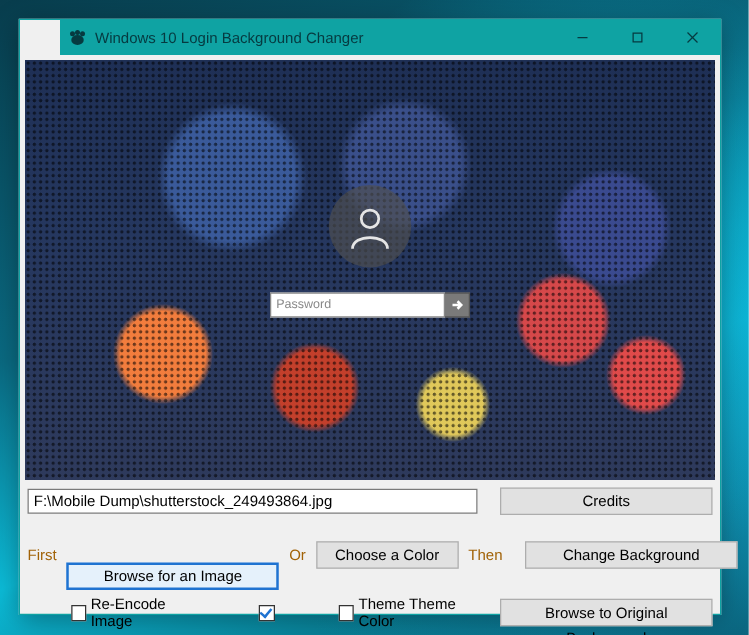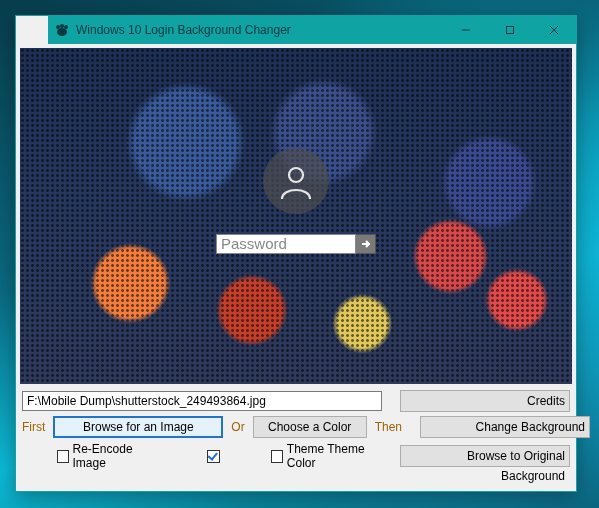--- a/index.html
+++ b/index.html
@@ -125,21 +125,21 @@
     height: 20px;
     display: flex;
     z-index: 2;
   }
   .pwd-input {
     flex: 1 1 auto;
     background: #fff;
     border: 1px solid #888;
     height: 20px;
     box-sizing: border-box;
-    font-size: 15px;
+    font-size: 10px;
     padding: 0 4px;
     color: #888;
     line-height: 18px;
   }
   .pwd-go {
     flex: 0 0 20px;
     height: 20px;
     background: #7a7a7a;
     border: 1px solid #555;
     border-left: none;
@@ -172,28 +172,29 @@
     height: 22px;
     border: 1px solid #adadad;
     background: #e1e1e1;
     font-size: 12px;
     text-align: center;
     line-height: 20px;
     box-sizing: border-box;
     padding: 0 4px;
     color: #000;
   }
-  .btn-wide { width: 170px; flex: 0 0 170px; text-align: right; }
+  .btn-wide { width: 170px; flex: 0 0 170px; }
   .btn-browse {
     width: 170px;
     flex: 0 0 170px;
     border: 2px solid #1f73d1;
     background: #e5f1fb;
     line-height: 18px;
     height: 22px;
+    margin-top: 34px;
   }
   .btn-choose { width: 114px; flex: 0 0 114px; }
   .lbl { font-size: 12px; color: #a16207; }
   .checkbox {
     display: inline-flex;
     align-items: center;
     gap: 4px;
     font-size: 12px;
     margin-left: 35px;
   }

